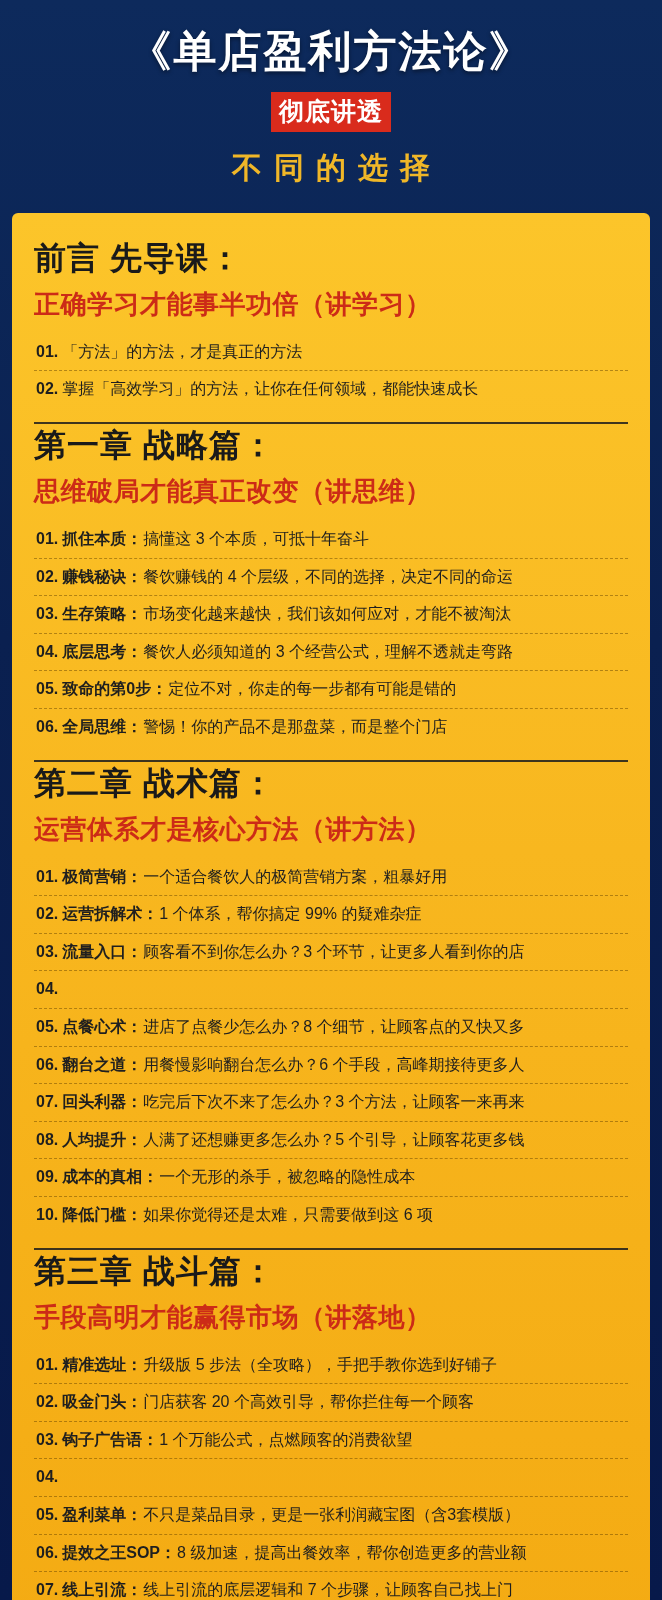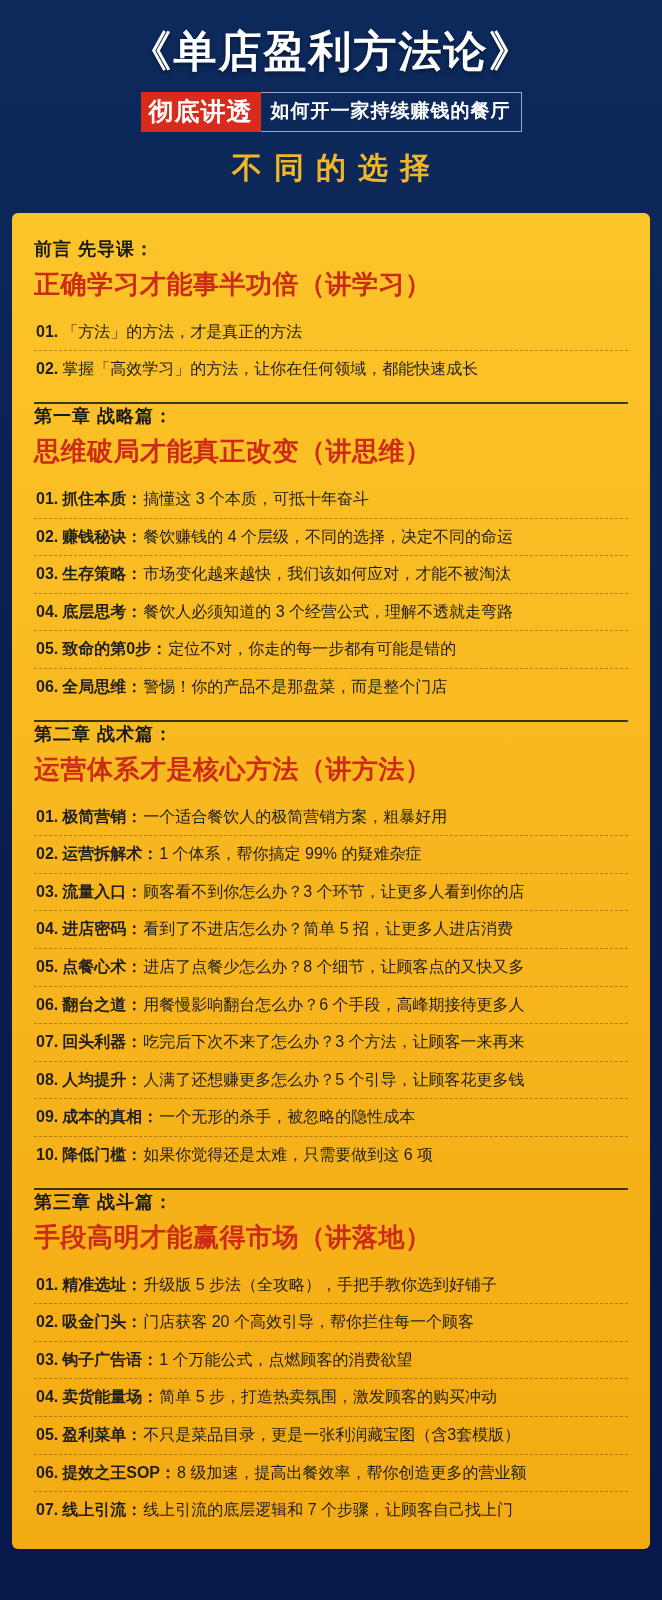--- a/index.html
+++ b/index.html
@@ -76,21 +76,21 @@
     margin: 24px 12px 0 12px;
     background: linear-gradient(180deg, #fcc52a 0%, #f8b71f 45%, #f4ab13 100%);
     border-radius: 6px;
     padding: 24px 22px 10px 22px;
   }
 
   .section { margin-bottom: 10px; }
 
   .sec-title {
     color: #1a1a1a;
-    font-size: 18px;
+    font-size: 32px;
     font-weight: bold;
     letter-spacing: 1px;
     margin-bottom: 6px;
   }
   .sec-sub {
     color: #cc2b17;
     font-size: 26px;
     font-weight: bold;
     letter-spacing: 0.5px;
     margin-bottom: 12px;
@@ -128,21 +128,20 @@
 </style>
 </head>
 <body>
 
 <div class="page">
 
   <div class="header">
     <div class="main-title">《单店盈利方法论》</div>
     <div class="subtitle-row">
       <div class="badge">彻底讲透</div>
-      <div class="subtitle-text">如何开一家持续赚钱的餐厅</div>
     </div>
     <div class="catalog">不同的选择</div>
   </div>
 
   <div class="card" id="card">
       <div class="section">
         <div class="sec-title">前言  先导课：</div>
         <div class="sec-sub">正确学习才能事半功倍（讲学习）</div>
         <div class="item">
           <span class="num">01.</span>
@@ -193,21 +192,20 @@
         <div class="item">
           <span class="num">02.</span>
           <span><span class="head">运营拆解术：</span><span class="body">1 个体系，帮你搞定 99% 的疑难杂症</span></span>
         </div>
         <div class="item">
           <span class="num">03.</span>
           <span><span class="head">流量入口：</span><span class="body">顾客看不到你怎么办？3 个环节，让更多人看到你的店</span></span>
         </div>
         <div class="item">
           <span class="num">04.</span>
-          <span><span class="head">进店密码：</span><span class="body">看到了不进店怎么办？简单 5 招，让更多人进店消费</span></span>
         </div>
         <div class="item">
           <span class="num">05.</span>
           <span><span class="head">点餐心术：</span><span class="body">进店了点餐少怎么办？8 个细节，让顾客点的又快又多</span></span>
         </div>
         <div class="item">
           <span class="num">06.</span>
           <span><span class="head">翻台之道：</span><span class="body">用餐慢影响翻台怎么办？6 个手段，高峰期接待更多人</span></span>
         </div>
         <div class="item">
@@ -238,21 +236,20 @@
         <div class="item">
           <span class="num">02.</span>
           <span><span class="head">吸金门头：</span><span class="body">门店获客 20 个高效引导，帮你拦住每一个顾客</span></span>
         </div>
         <div class="item">
           <span class="num">03.</span>
           <span><span class="head">钩子广告语：</span><span class="body">1 个万能公式，点燃顾客的消费欲望</span></span>
         </div>
         <div class="item">
           <span class="num">04.</span>
-          <span><span class="head">卖货能量场：</span><span class="body">简单 5 步，打造热卖氛围，激发顾客的购买冲动</span></span>
         </div>
         <div class="item">
           <span class="num">05.</span>
           <span><span class="head">盈利菜单：</span><span class="body">不只是菜品目录，更是一张利润藏宝图（含3套模版）</span></span>
         </div>
         <div class="item">
           <span class="num">06.</span>
           <span><span class="head">提效之王SOP：</span><span class="body">8 级加速，提高出餐效率，帮你创造更多的营业额</span></span>
         </div>
         <div class="item">

